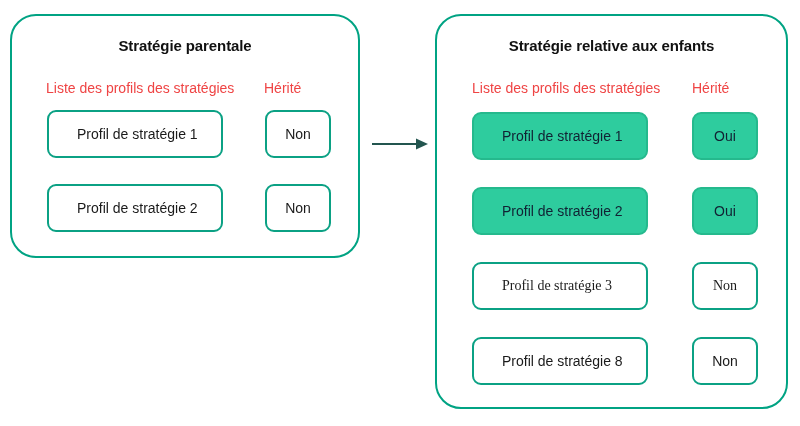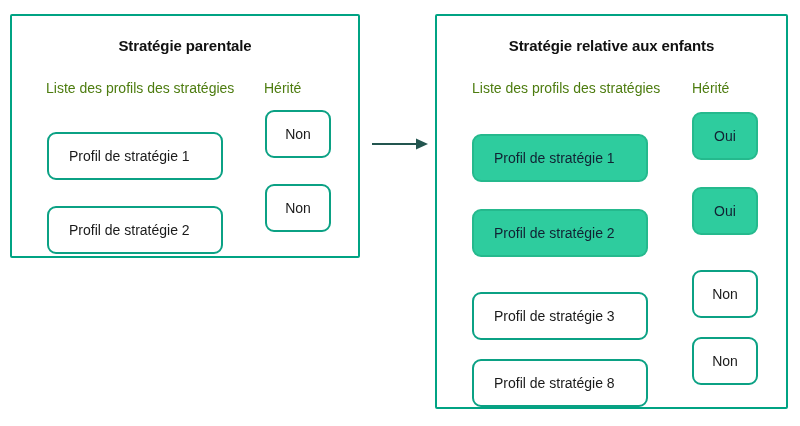--- a/index.html
+++ b/index.html
@@ -19,21 +19,21 @@
     height: 426px;
     overflow: hidden;
     background: #ffffff;
   }
 
   
   .panel {
     position: absolute;
     box-sizing: border-box;
     border: 2px solid #00a383;
-    border-radius: 2px;
+    border-radius: 26px;
     background: #ffffff;
   }
   .panel-parent {
     left: 10px;
     top: 14px;
     width: 350px;
     height: 244px;
   }
   .panel-child {
     left: 435px;
@@ -50,21 +50,21 @@
     text-align: center;
     font-size: 15px;
     font-weight: bold;
     color: #111111;
     letter-spacing: -0.1px;
   }
 
   .col-head {
     position: absolute;
     font-size: 14px;
-    color: #4d7c0f;
+    color: #ef4444;
     white-space: nowrap;
   }
   .col-head-profiles { left: 34px; top: 64px; }
   .col-head-inherited { left: 252px; top: 64px; text-align: center; }
 
   .panel-child .col-head-profiles { left: 35px; top: 64px; }
   .panel-child .col-head-inherited { left: 255px; top: 64px; }
 
   
   .row {
@@ -81,23 +81,22 @@
     background: #ffffff;
     display: flex;
     align-items: center;
     font-size: 14px;
     color: #1a1a1a;
     height: 48px;
   }
   .box-profile {
     left: 35px;
     width: 176px;
-    padding-left: 20px;
+    padding-left: 28px;
     justify-content: flex-start;
-    margin-top: 22px;
   }
   .box-inherited {
     left: 253px;
     width: 66px;
     justify-content: center;
   }
   .panel-child .box-profile { left: 35px; width: 176px; }
   .panel-child .box-inherited { left: 255px; width: 66px; }
 
   .box.inherited-yes {
@@ -155,21 +154,21 @@
     <div class="row" style="top:96px;">
       <div class="box box-profile inherited-yes">Profil de stratégie 1</div>
       <div class="box box-inherited inherited-yes">Oui</div>
     </div>
 
     <div class="row" style="top:171px;">
       <div class="box box-profile inherited-yes">Profil de stratégie 2</div>
       <div class="box box-inherited inherited-yes">Oui</div>
     </div>
 
-    <div class="row" style="top:254px;">
+    <div class="row" style="top:246px;font-family:Liberation Serif, serif;">
       <div class="box box-profile">Profil de stratégie 3</div>
       <div class="box box-inherited">Non</div>
     </div>
 
     <div class="row" style="top:321px;">
       <div class="box box-profile">Profil de stratégie 8</div>
       <div class="box box-inherited">Non</div>
     </div>
   </div>
 

